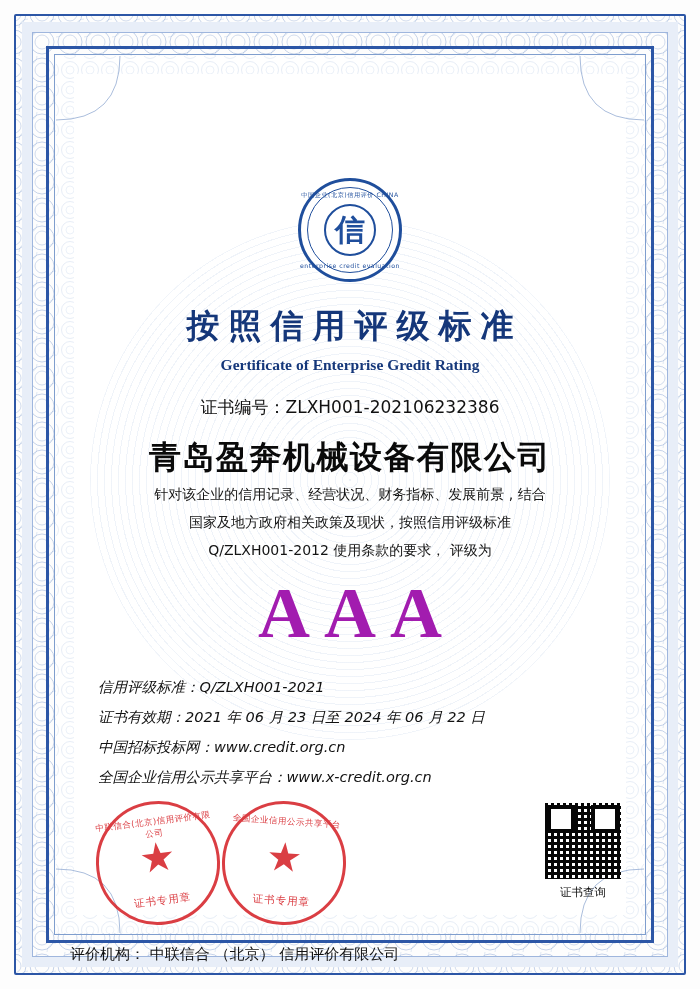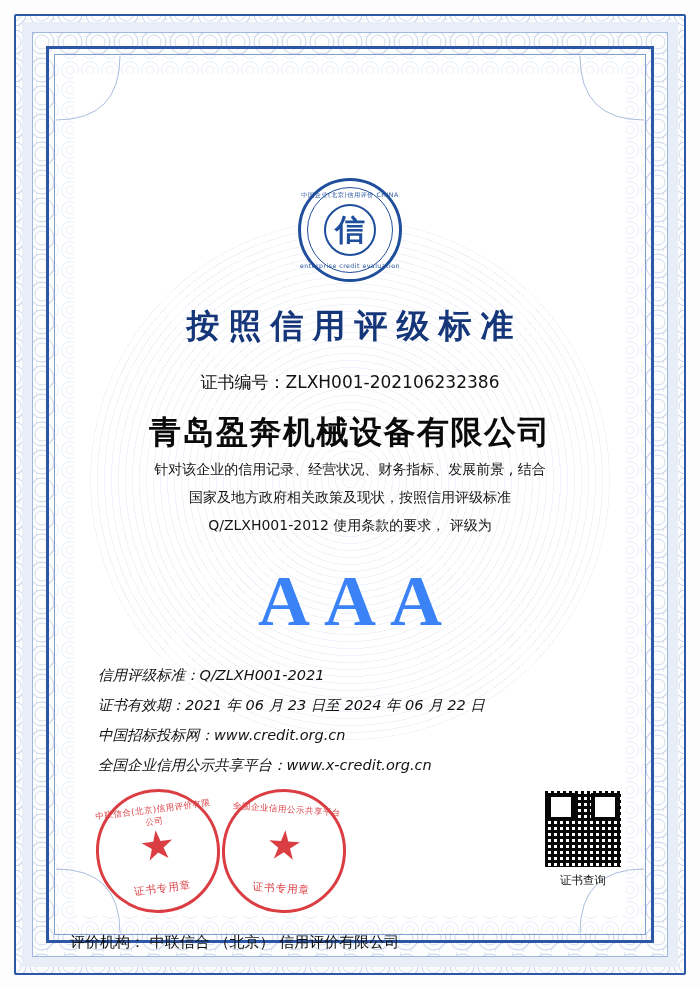--- a/index.html
+++ b/index.html
@@ -167,24 +167,24 @@
 
   .body-text {
     margin-top: 0;
     font-size: 14px;
     color: #141414;
     line-height: 2.0;
     font-family: "DejaVu Sans", sans-serif;
   }
 
   .grade {
-    margin-top: 25px;
+    margin-top: 12px;
     font-size: 72px;
     font-weight: bold;
-    color: #3b82f6;
+    color: #a21caf;
     letter-spacing: 14px;
     text-indent: 14px;
     font-family: "Liberation Serif", serif;
     line-height: 1.05;
   }
 
   
   .details {
     margin-top: 26px;
     text-align: left;
@@ -340,20 +340,21 @@
       <div class="ring-outer"></div>
       <div class="ring-inner"></div>
       <div class="arc-text-top">中国企业(北京)信用评价 CHINA</div>
       <div class="arc-text-bottom">enterprise credit evaluation</div>
       <div class="ring-core">
         <span class="core-char">信</span>
       </div>
     </div>
 
     <div class="title-cn">按照信用评级标准</div>
+    <div class="title-en">Gertificate of Enterprise Gredit Rating</div>
 
     <div class="cert-no">
       <span>证书编号：</span><span>ZLXH001-202106232386</span>
     </div>
 
     <div class="company">青岛盈奔机械设备有限公司</div>
 
     <div class="body-text">
       <div>针对该企业的信用记录、经营状况、财务指标、发展前景 , 结合</div>
       <div>国家及地方政府相关政策及现状，按照信用评级标准</div>

